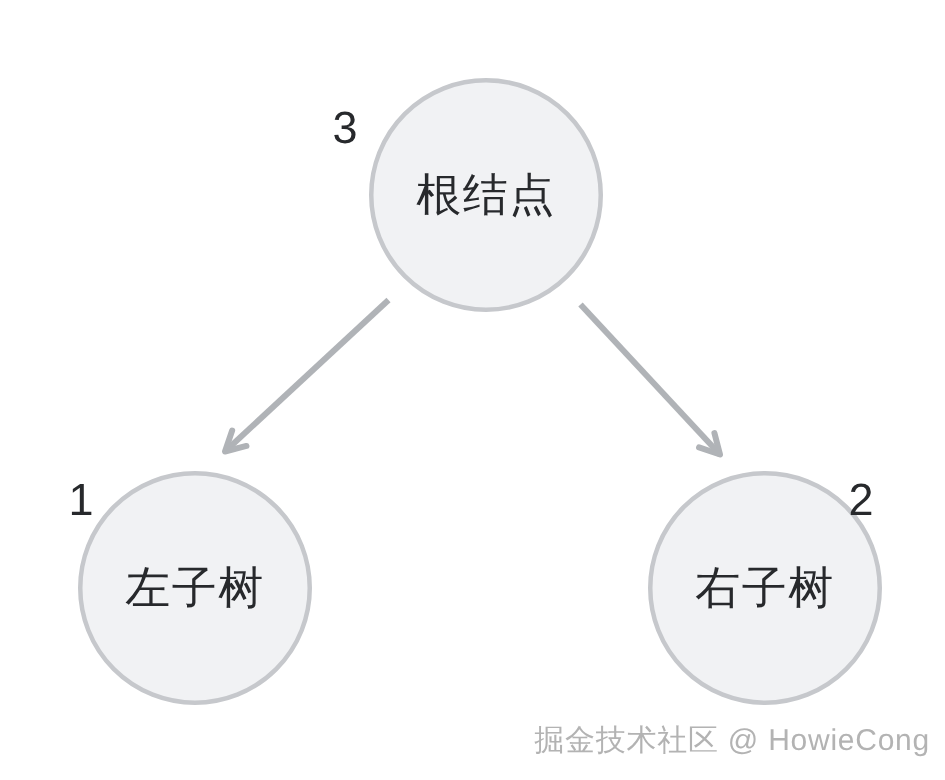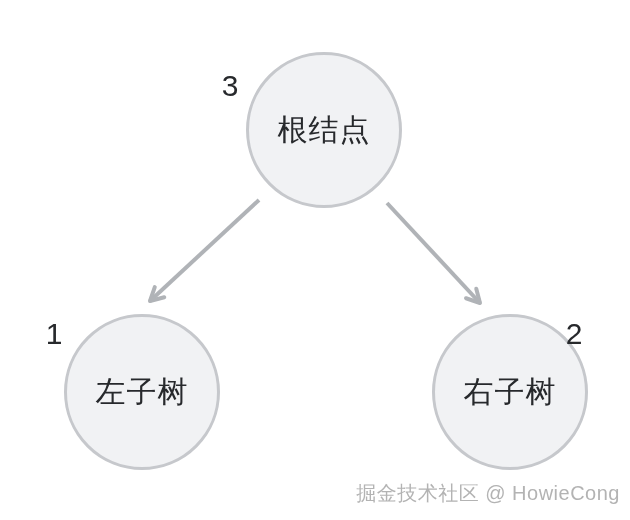--- a/index.html
+++ b/index.html
@@ -44,21 +44,21 @@
     height: 156px;
     border-radius: 50%;
     background: var(--node-fill);
     border: 3px solid var(--node-border);
     display: flex;
     align-items: center;
     justify-content: center;
     font-family: Liberation Serif, serif;
   }
   .node-root  { left: 246px; top: 52px; }
-  .node-left  { left: 64px;  top: 314px; }
+  .node-left  { left: 52px;  top: 314px; }
   .node-right { left: 432px; top: 314px; }
   .node-label {
     font-size: 30px;
     color: var(--text);
     letter-spacing: 1px;
     white-space: nowrap;
   }
   .order-number {
     position: absolute;
     width: 34px;

